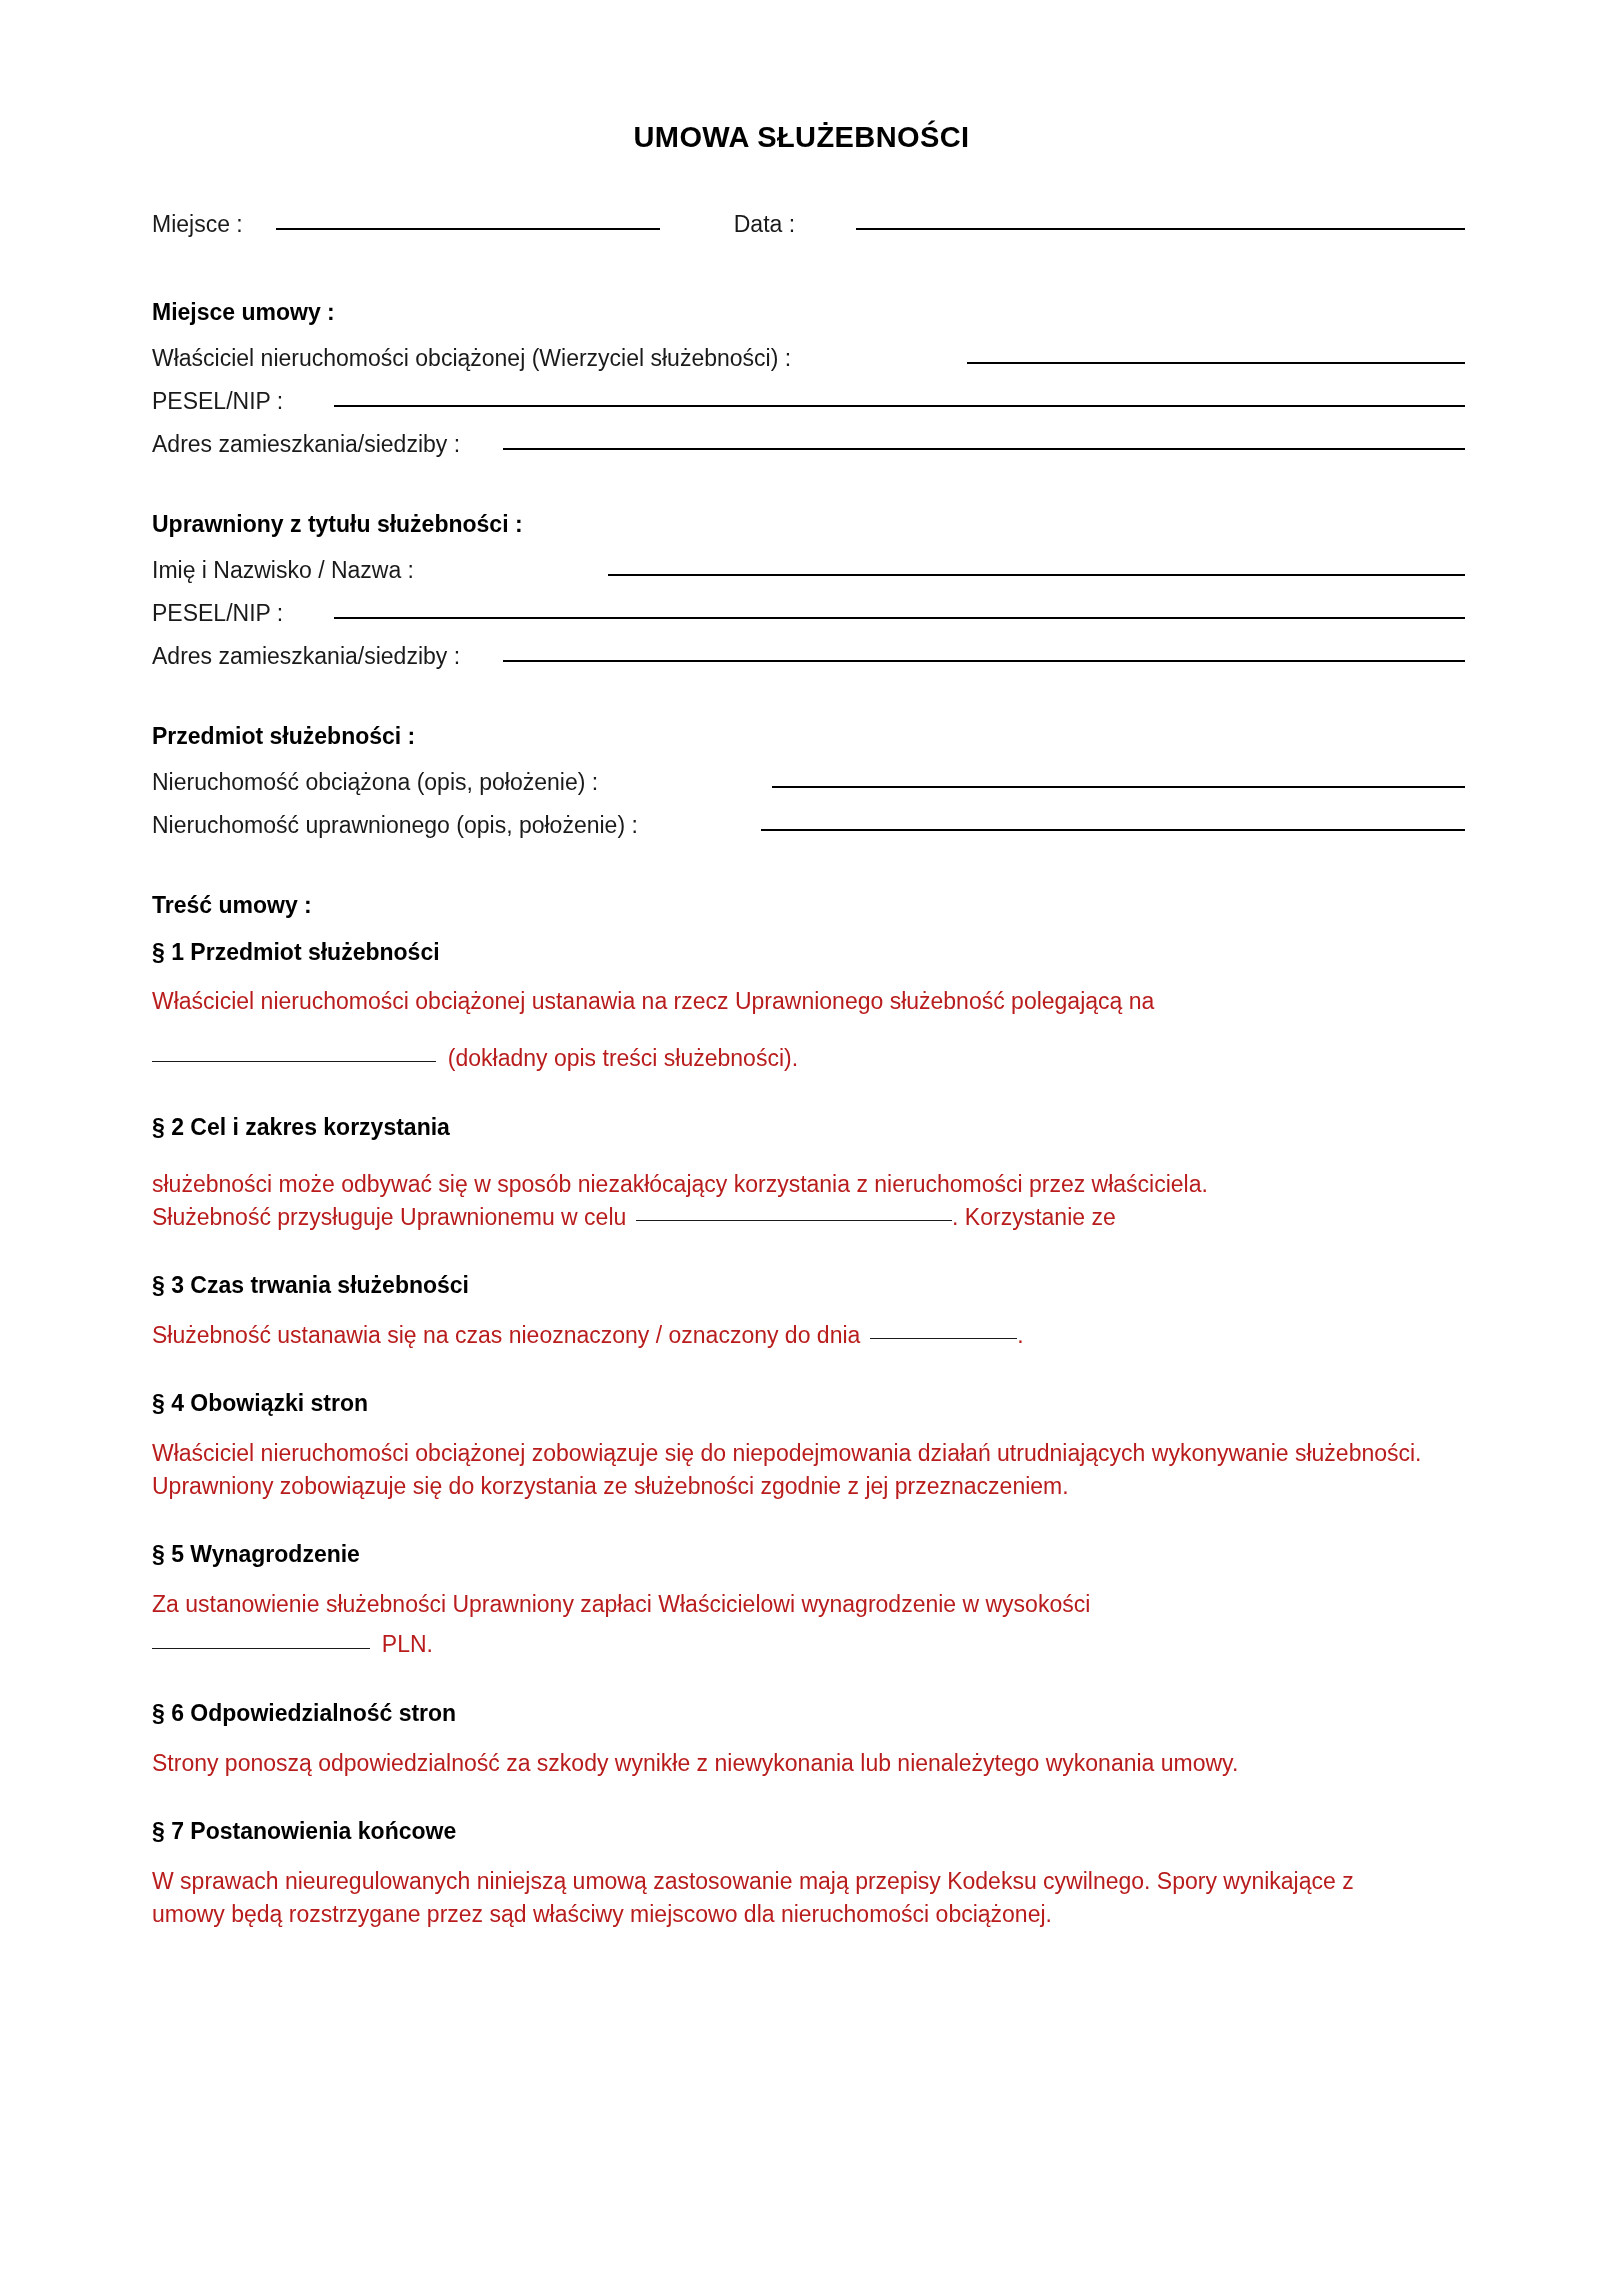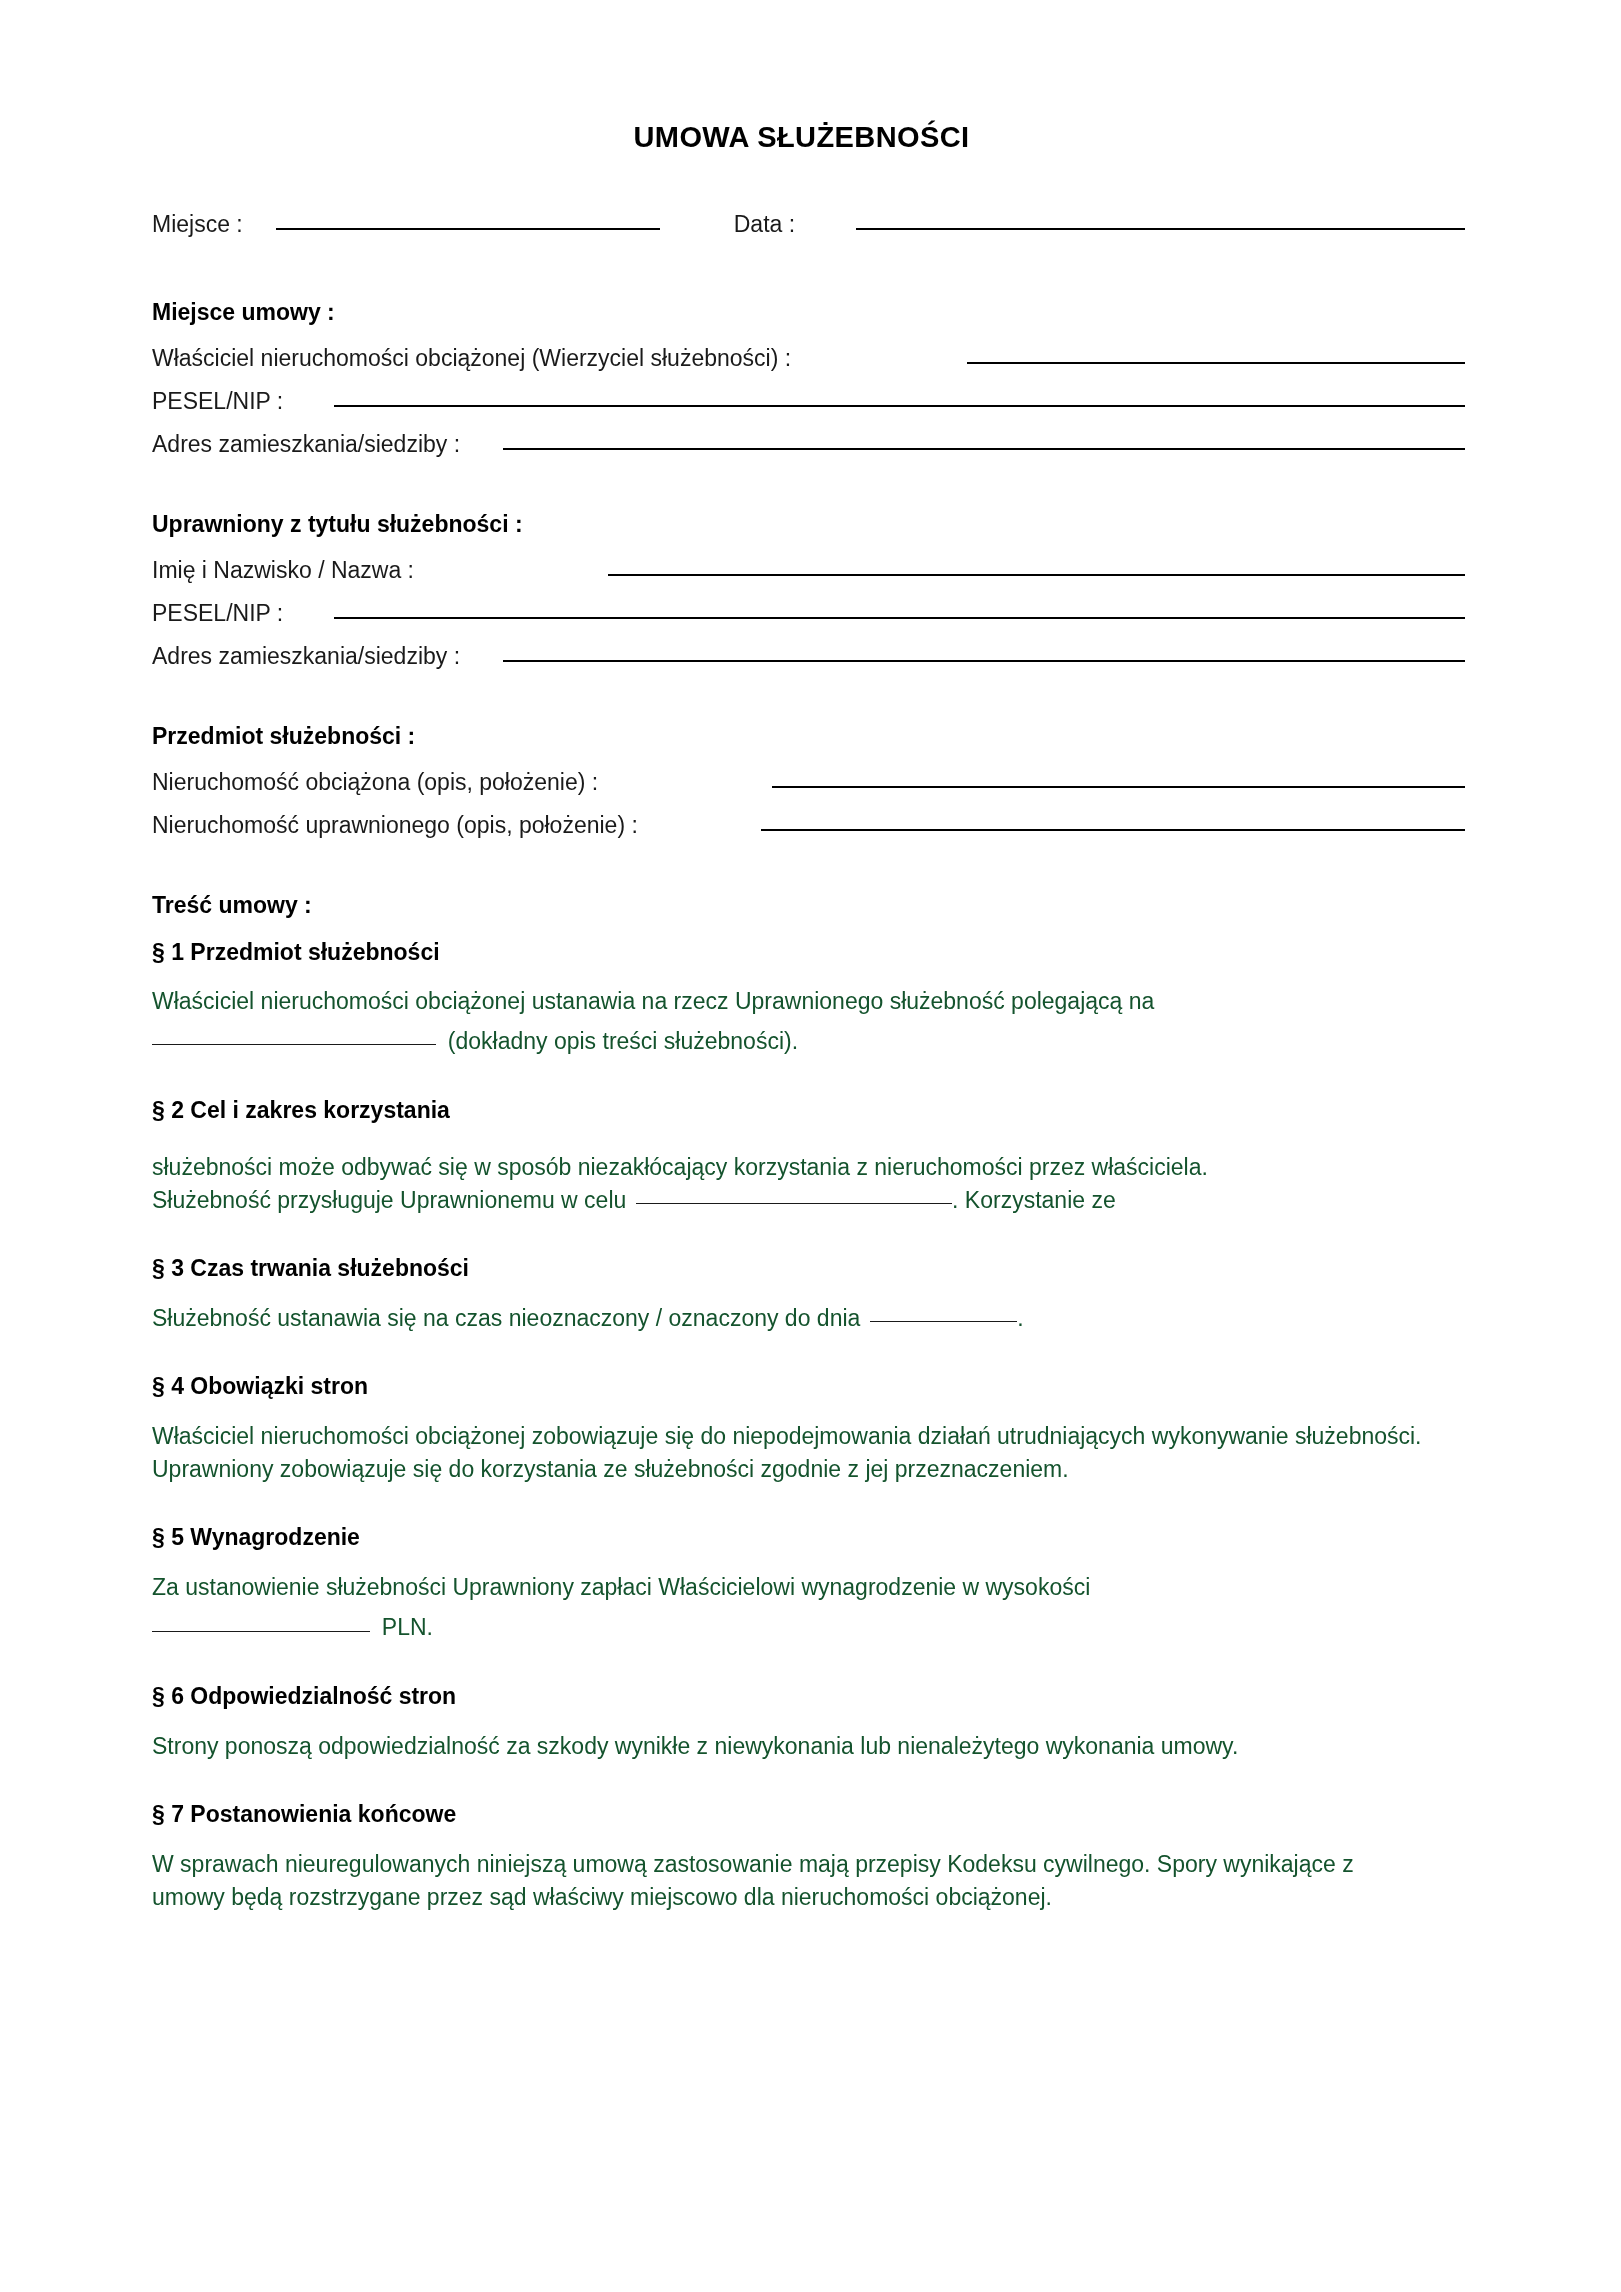--- a/index.html
+++ b/index.html
@@ -71,21 +71,21 @@
   .blank {
     display: inline-block;
     border-bottom: 1.6px solid #1a1a1a;
     height: 0;
     position: relative;
     top: -3.9px;
   }
 
   
   .sec-head { font-size: 23px; font-weight: bold; }
-  .para { font-size: 23px; line-height: 1.42; color: #14532d; }
+  .para { font-size: 23px; line-height: 1.42; color: #b91c1c; }
   .sp-16 { height: 15.7px; }
   .sp-20 { height: 19.6px; }
   .sp-40 { height: 39px; }
   .sp-46 { height: 45px; }
   .sp-54 { height: 53px; }
   .sp-62 { height: 61px; }
 </style>
 </head>
 <body>
 
@@ -174,21 +174,21 @@
 
     <div class="sp-54"></div>
 
     <div class="sec-head">Treść umowy :</div>
 
     <div class="sp-20"></div>
 
     <div class="sec-head">§ 1 Przedmiot służebności</div>
     <div class="sp-20"></div>
     <div class="para">Właściciel nieruchomości obciążonej ustanawia na rzecz Uprawnionego służebność polegającą na</div>
-    <div class="para" style="margin-top:7px;">
+    <div class="para" style="margin-top:24px;">
       <span class="blank" style="width:284px;"></span><span style="margin-left:11.8px;">(dokładny opis treści służebności).</span>
     </div>
 
     <div class="sp-40"></div>
 
     <div class="sec-head">§ 2 Cel i zakres korzystania</div>
     <div class="sp-20"></div>
     <div class="para" style="margin-top:7.8px;">służebności może odbywać się w sposób niezakłócający korzystania z nieruchomości przez właściciela.</div>
     <div class="para">
       <span>Służebność przysługuje Uprawnionemu w celu</span><span class="blank" style="width:316px; margin-left:9.8px;"></span><span>. Korzystanie ze</span>

